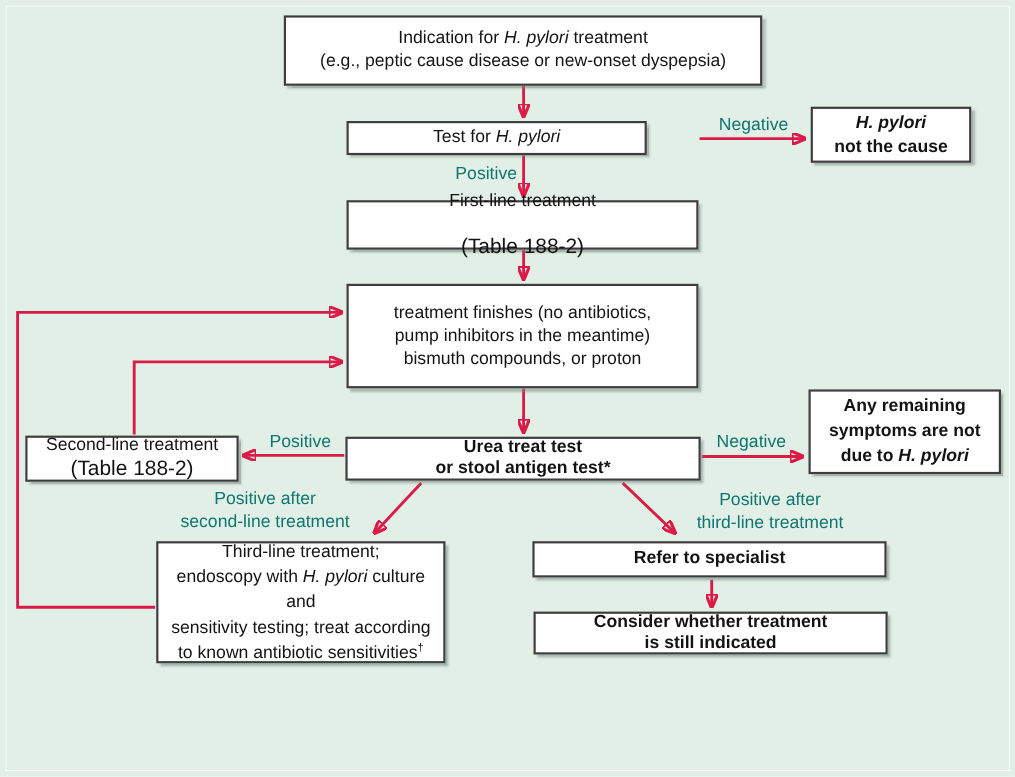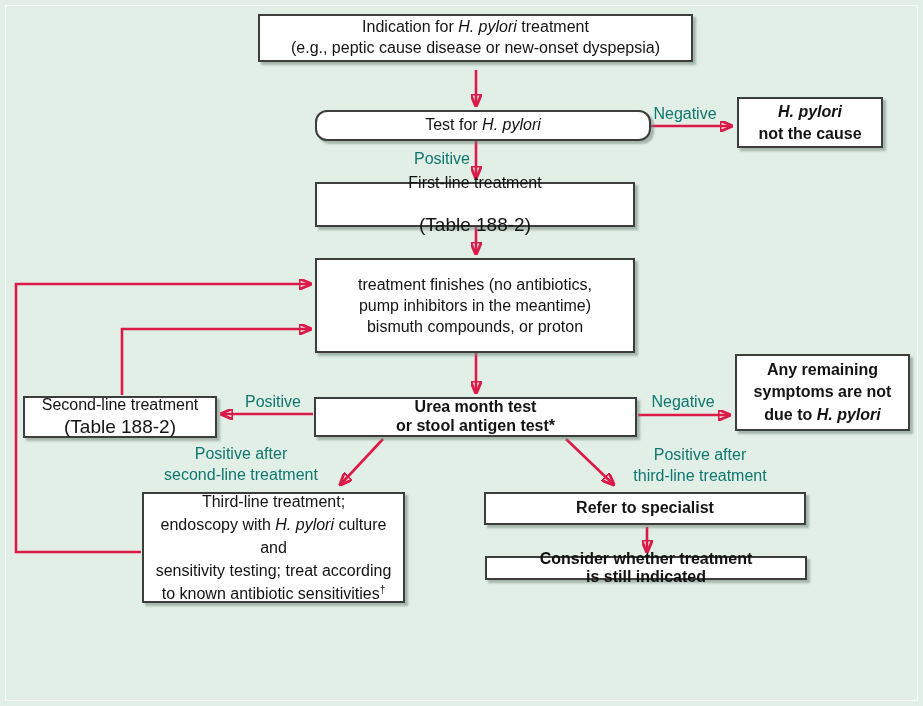--- a/index.html
+++ b/index.html
@@ -76,47 +76,47 @@
     <path d="M313,414 L222,414" marker-end="url(#ah)"></path>
     <path d="M383,439 L341,484" marker-end="url(#ah)"></path>
     <path d="M566,439 L613,484" marker-end="url(#ah)"></path>
     <path d="M647,527 L647,551" marker-end="url(#ah)"></path>
     <path d="M122,395 L122,329 L310,329" marker-end="url(#ah)"></path>
     <path d="M141,552 L16,552 L16,284 L310,284" marker-end="url(#ah)"></path>
   </svg>
 
   <div class="frame"></div>
 
-  <div class="node" style="left:258px;top:14px;width:435px;height:48px;">
+  <div class="node" style="left:258px;top:14px;width:435px;height:64px;">
     <div><span>Indication for </span><i>H. pylori</i><span> treatment</span></div>
     <div>(e.g., peptic cause disease or new-onset dyspepsia)</div>
   </div>
 
-  <div class="node" style="left:315px;top:110px;width:336px;height:31px;border-radius:12px;">
+  <div class="node" style="left:315px;top:110px;width:273px;height:31px;">
     <div><span>Test for </span><i>H. pylori</i></div>
   </div>
 
   <div class="node bold" style="left:737px;top:97px;width:146px;height:51px;line-height:1.32;">
     <div><i>H. pylori</i></div>
     <div>not the cause</div>
   </div>
 
   <div class="node" style="left:315px;top:182px;width:320px;height:45px;gap:20px;">
     <div>First-line treatment</div>
     <div class="sub">(Table 188-2)</div>
   </div>
 
   <div class="node" style="left:315px;top:258px;width:320px;height:95px;line-height:1.33;">
     <div>treatment finishes (no antibiotics,</div>
     <div>pump inhibitors in the meantime)</div>
     <div>bismuth compounds, or proton</div>
   </div>
 
   <div class="node bold" style="left:314px;top:397px;width:323px;height:40px;line-height:1.18;">
-    <div>Urea month test</div>
+    <div>Urea treat test</div>
     <div>or stool antigen test*</div>
   </div>
 
   <div class="node bold" style="left:735px;top:354px;width:175px;height:77px;line-height:1.4;">
     <div>Any remaining</div>
     <div>symptoms are not</div>
     <div><span>due to </span><i>H. pylori</i></div>
   </div>
 
   <div class="node" style="left:23px;top:396px;width:194px;height:42px;">
@@ -128,21 +128,21 @@
     <div>Third-line treatment;</div>
     <div><span>endoscopy with </span><i>H. pylori</i><span> culture and</span></div>
     <div>sensitivity testing; treat according</div>
     <div><span>to known antibiotic sensitivities</span><sup>†</sup></div>
   </div>
 
   <div class="node bold" style="left:484px;top:492px;width:322px;height:33px;">
     <div>Refer to specialist</div>
   </div>
 
-  <div class="node bold" style="left:485px;top:556px;width:322px;height:24px;line-height:1.15;">
+  <div class="node bold" style="left:485px;top:556px;width:322px;height:39px;line-height:1.15;">
     <div>Consider whether treatment</div>
     <div>is still indicated</div>
   </div>
 
   <div class="lbl" style="left:639px;top:104px;width:92px;">Negative</div>
 
   <div class="lbl" style="left:398px;top:149px;width:72px;text-align:right;">Positive</div>
 
   <div class="lbl" style="left:235px;top:392px;width:76px;">Positive</div>
 

